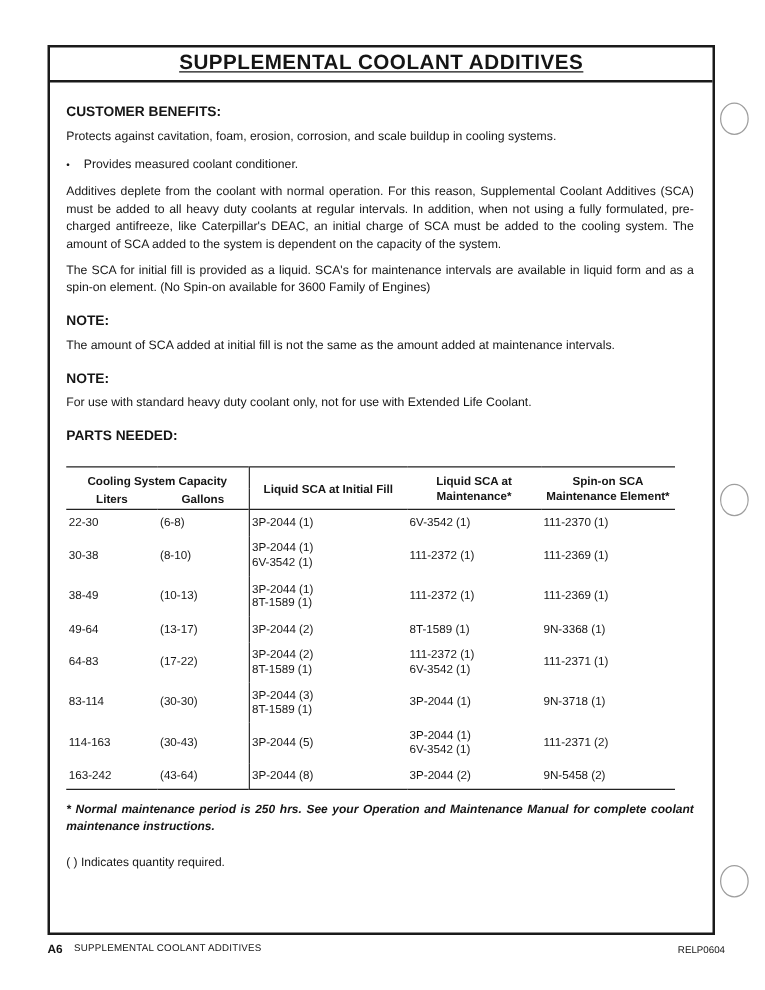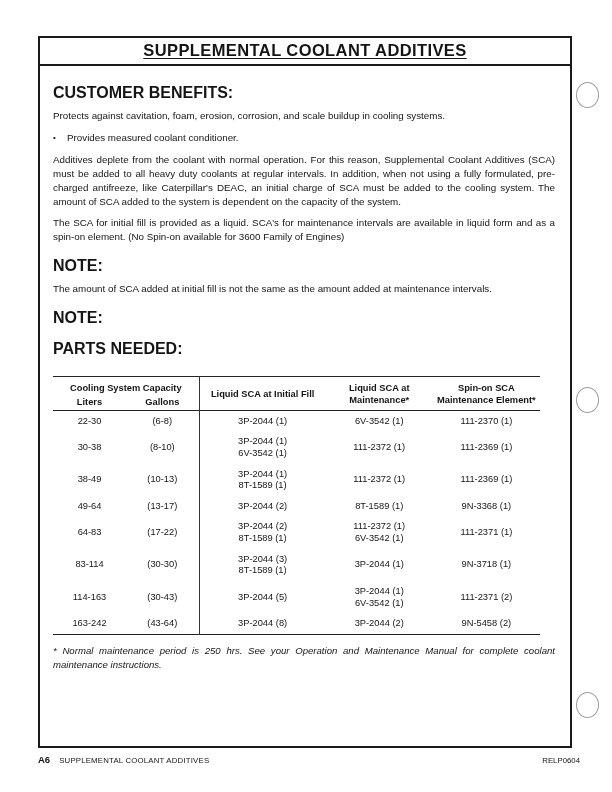--- a/index.html
+++ b/index.html
@@ -26,21 +26,21 @@
   }
   .title-text {
     font-size:16.5px;
     font-weight:bold;
     letter-spacing:0.4px;
     text-decoration:underline;
     text-underline-offset:2px;
   }
   .content { padding:18px 15px 0 13px; }
   .sec-heading {
-    font-size:16px;
+    font-size:11px;
     font-weight:bold;
     margin:13px 0 7px 0;
   }
   .sec-heading.first { margin-top:0; }
   .para {
     font-size:9.8px;
     line-height:1.42;
     text-align:justify;
     margin:0 0 8px 0;
     white-space:normal;
@@ -65,45 +65,46 @@
   table.parts th {
     font-weight:bold;
     text-align:center;
     vertical-align:middle;
     padding:2px 2px;
     white-space:pre-line;
     line-height:1.3;
   }
   table.parts th.group-th { padding-top:5px; padding-bottom:0; }
   table.parts td {
-    text-align:center;
+    text-align:left;
     vertical-align:middle;
     padding:4.5px 2px;
     white-space:pre-line;
     line-height:1.25;
   }
   .divider { border-right:1.8px solid #333; }
   .footnote {
     font-size:9.6px;
     font-style:italic;
     text-align:justify;
     line-height:1.45;
     margin:9px 0 16px 0;
+    font-weight:bold;
   }
   .qty-note { font-size:9.6px; margin:9px 0 0 0; }
   
   .footer {
     position:absolute;
     left:38px; top:754px;
     width:542px;
     display:flex;
     justify-content:space-between;
     align-items:baseline;
   }
-  .footer-left { display:flex; align-items:flex-end; }
+  .footer-left { display:flex; align-items:flex-start; }
   .footer-code { font-size:9.5px; font-weight:bold; }
   .footer-title { font-size:7.8px; margin-left:9px; letter-spacing:0.2px; }
   .footer-doc { font-size:7.8px;text-align:center; }
   
   .hole {
     position:absolute;
     width:23px; height:26px;
     border:1.8px solid #9e9e9e;
     border-radius:50%;
     left:576px;
@@ -132,20 +133,21 @@
       <span>Provides measured coolant conditioner.</span>
     </div>
 
     <p class="para">Additives deplete from the coolant with normal operation. For this reason, Supplemental Coolant Additives (SCA) must be added to all heavy duty coolants at regular intervals. In addition, when not using a fully formulated, pre-charged antifreeze, like Caterpillar's DEAC, an initial charge of SCA must be added to the cooling system. The amount of SCA added to the system is dependent on the capacity of the system.</p>
     <p class="para">The SCA for initial fill is provided as a liquid. SCA's for maintenance intervals are available in liquid form and as a spin-on element. (No Spin-on available for 3600 Family of Engines)</p>
 
     <div class="sec-heading">NOTE:</div>
     <p class="para">The amount of SCA added at initial fill is not the same as the amount added at maintenance intervals.</p>
 
     <div class="sec-heading">NOTE:</div>
+    <p class="para">For use with standard heavy duty coolant only, not for use with Extended Life Coolant.</p>
 
     <div class="sec-heading">PARTS NEEDED:</div>
 
     <table class="parts">
       <colgroup>
         <col style="width:15%">
           <col style="width:15%">
           <col style="width:26%">
           <col style="width:22%">
           <col style="width:22%">
@@ -224,20 +226,21 @@
           <td>163-242</td>
           <td class="divider">(43-64)</td>
           <td>3P-2044 (8)</td>
           <td>3P-2044 (2)</td>
           <td>9N-5458 (2)</td>
         </tr>
       </tbody>
     </table>
 
     <p class="footnote">* Normal maintenance period is 250 hrs. See your Operation and Maintenance Manual for complete coolant maintenance instructions.</p>
+    <p class="qty-note">( ) Indicates quantity required.</p>
 
   </div>
 </div>
 
 <div class="footer">
   <div class="footer-left">
     <span class="footer-code">A6</span>
     <span class="footer-title">SUPPLEMENTAL COOLANT ADDITIVES</span>
   </div>
   <span class="footer-doc">RELP0604</span>

